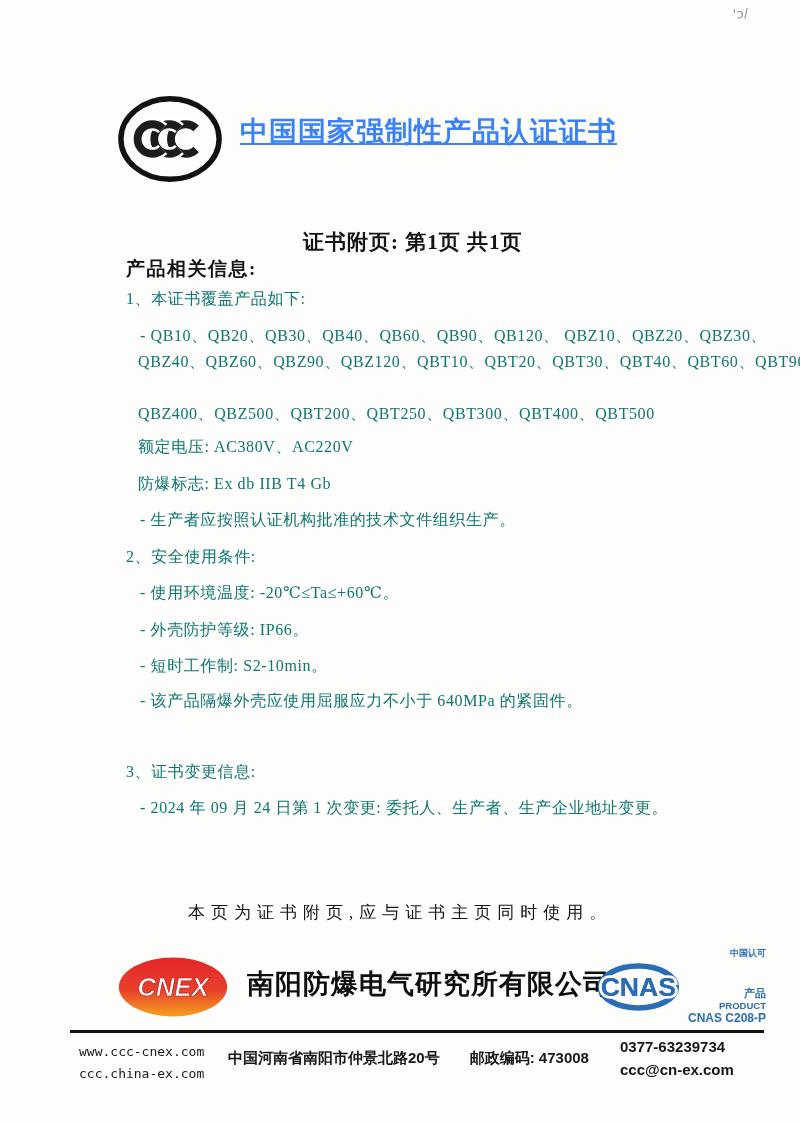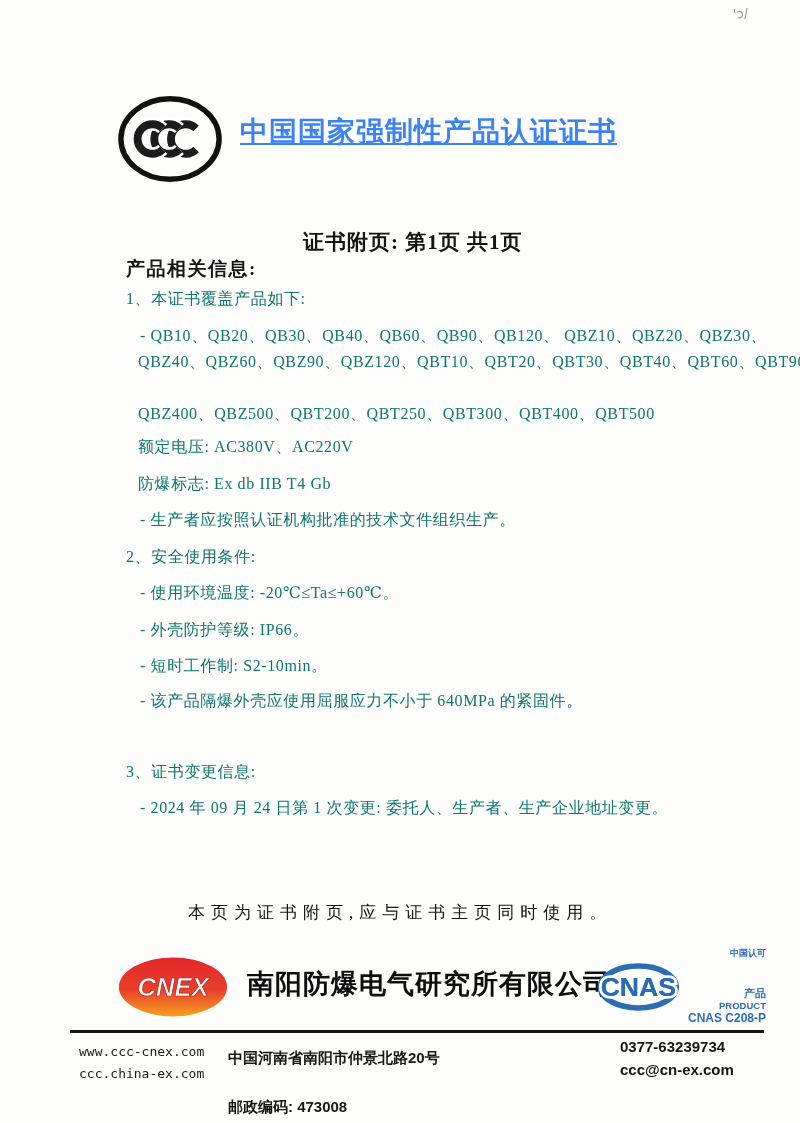--- a/index.html
+++ b/index.html
@@ -52,21 +52,21 @@
   .cnas-logo{left:594px;top:948px;width:172px;height:78px;display:flex;align-items:center;}
   .cnas-side{margin-left:2px;color:#2a6db5;font-family:"Liberation Sans","DejaVu Sans",sans-serif;line-height:1.2;text-align:right;}
   .cnas-side .s1{font-size:9px;font-weight:700;}
   .cnas-side .s2{font-size:11px;font-weight:700;margin-top:28px;}
   .cnas-side .s3{font-size:9.5px;font-weight:700;padding-left:20px;}
   .cnas-side .s4{font-size:12px;font-weight:700;}
 
   
   .divider{left:70px;top:1030px;width:694px;height:3px;background:#141414;}
   .foot-left{left:79px;top:1041px;font-family:"DejaVu Sans Mono","Liberation Mono",monospace;font-size:13px;line-height:1.7;color:#1a1a1a;}
-  .foot-center{left:228px;top:1049px;font-family:"Liberation Sans","DejaVu Sans",sans-serif;font-size:15px;font-weight:600;color:#161616;display:flex;gap:30px;flex-direction:column;}
+  .foot-center{left:228px;top:1049px;font-family:"Liberation Sans","DejaVu Sans",sans-serif;font-size:15px;font-weight:600;color:#161616;display:flex;gap:30px;}
   .foot-right{left:620px;top:1035px;font-family:"Liberation Sans","DejaVu Sans",sans-serif;font-size:15px;font-weight:600;line-height:1.55;color:#161616;}
 </style>
 </head>
 <body>
 
 <div class="page">
 
   <div class="abs corner-mark">'ɔ/</div>
 
   <div class="abs ccc-logo">

